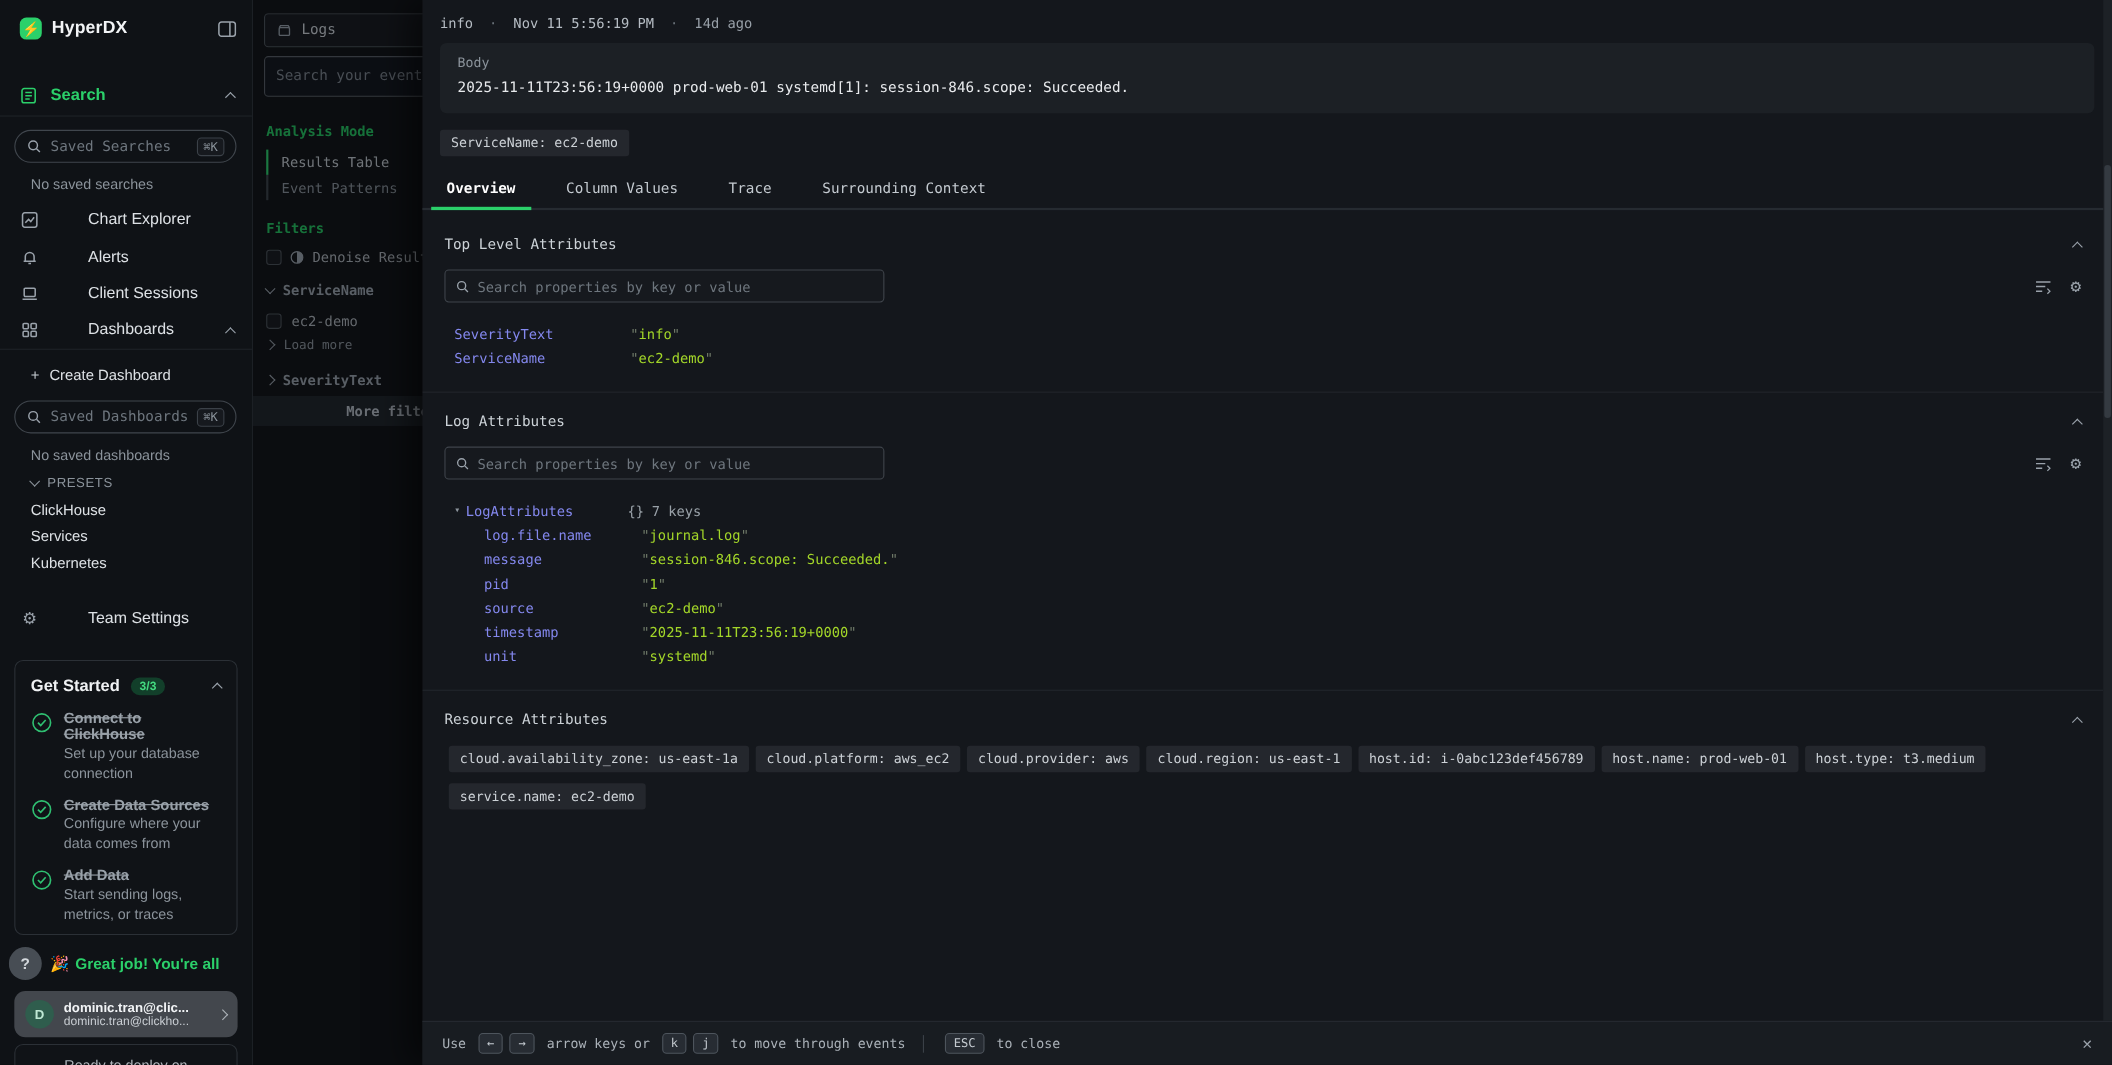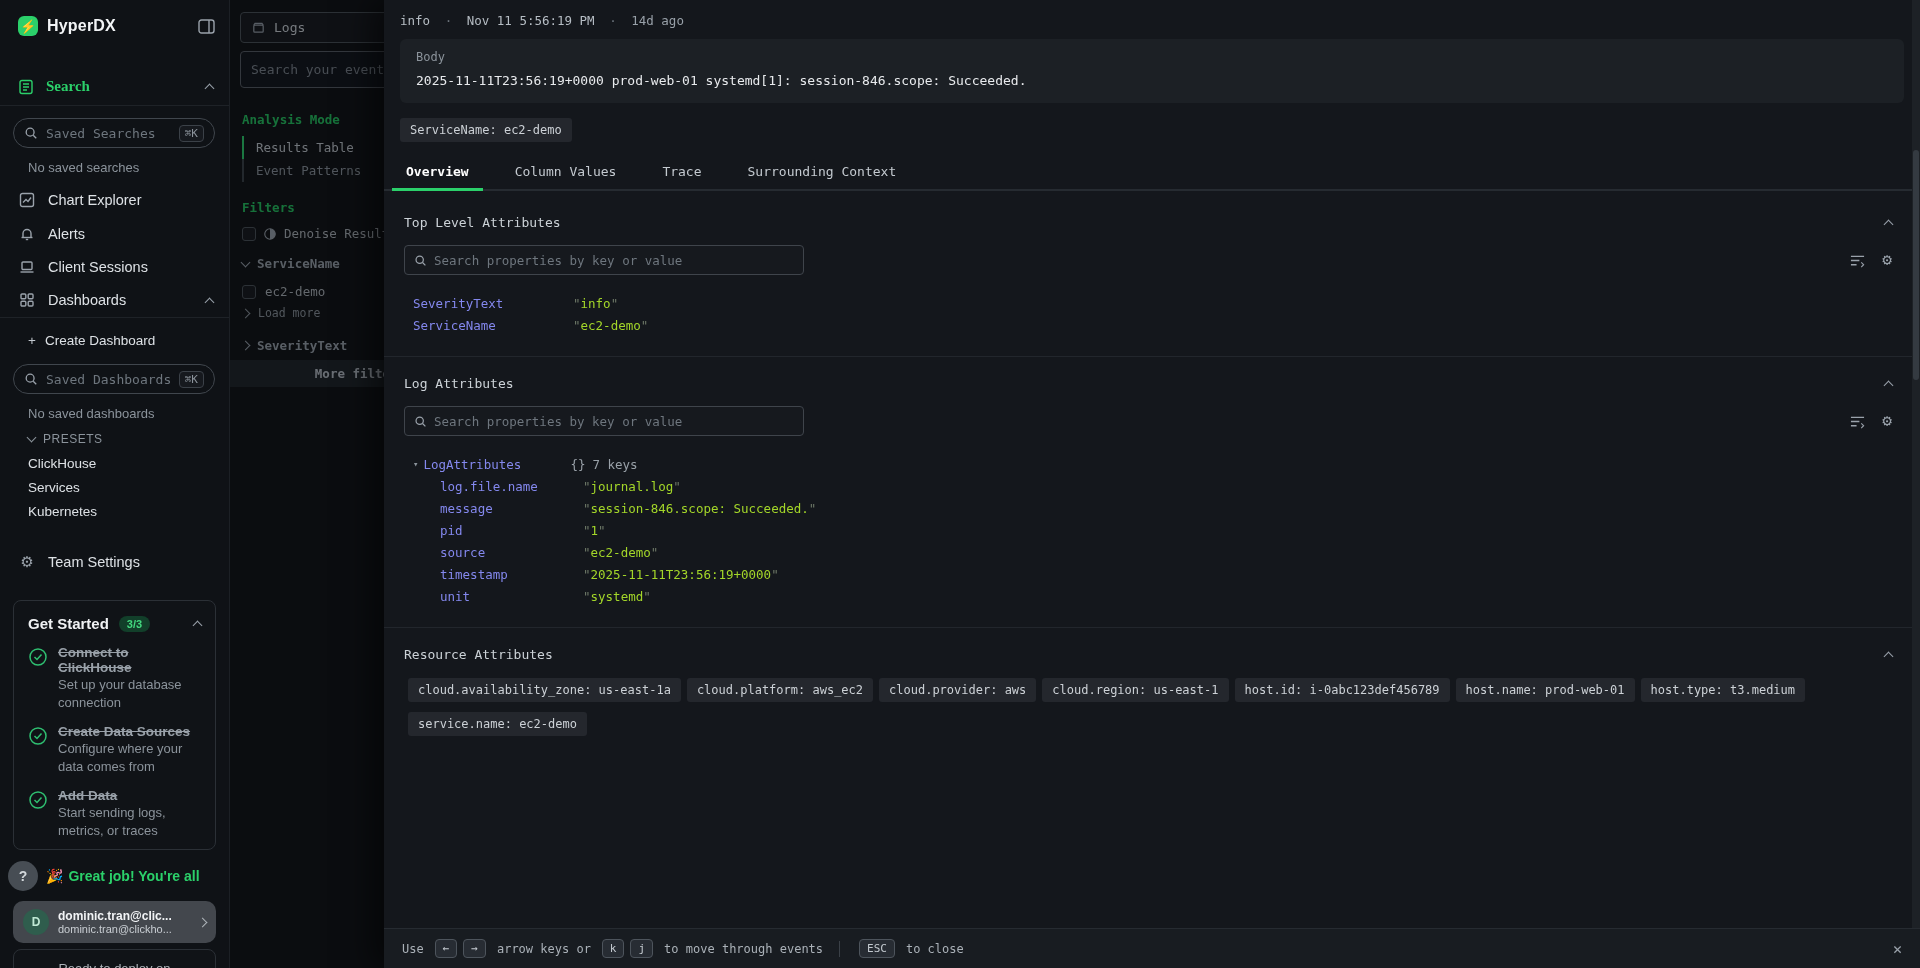--- a/index.html
+++ b/index.html
@@ -15,31 +15,31 @@
   .icon { display:inline-flex; align-items:center; justify-content:center; color:#9aa2ab; flex:none; }
   svg { display:block; }
 
   
   .sidebar { position:absolute; left:0; top:0; width:230px; height:968px; background:#0f1216; border-right:1px solid #1c2025; z-index:5; }
   .logo-row { position:absolute; top:16px; left:18px; right:14px; display:flex; align-items:center; }
   .logo-mark { width:20px; height:20px; background:#2bd06a; border-radius:6px; color:#0b0d10; font-size:13px; display:flex; align-items:center; justify-content:center; font-weight:bold; }
   .brand { color:#f2f4f6; font-weight:bold; font-size:16px; margin-left:9px; letter-spacing:.2px; }
   .panel-toggle { margin-left:auto; color:#9aa2ab; cursor:pointer; }
 
-  .search-head { position:absolute; top:78px; left:18px; right:16px; display:flex; align-items:center; color:#2bd06a; font-weight:bold; font-size:15px;font-family:Liberation Serif, serif; }
+  .search-head { position:absolute; top:78px; left:18px; right:16px; display:flex; align-items:center; color:#2bd06a; font-weight:bold; font-size:15px; }
   .search-head .icon { color:#2bd06a; margin-right:12px; }
   .search-head .chev { margin-left:auto; color:#9aa2ab; }
   .sb-divider { position:absolute; left:0; right:0; height:1px; background:#1e2227; }
 
   .pill-search { position:absolute; left:13px; right:14px; height:30px; border:1px solid #40464d; border-radius:15px; display:flex; align-items:center; padding:0 10px; color:#6e767e; background:transparent; }
   .pill-search .ph { font-size:13px; margin-left:8px; color:#6e767e; }
   .pill-search .kbd { margin-left:auto; font-size:11px; color:#8b939b; border:1px solid #3b4148; border-radius:4px; padding:1px 5px; background:#16191e; }
 
   .sb-empty { position:absolute; left:28px; font-size:13px; color:#8b939b; }
-  .sb-item { position:absolute; left:18px; right:16px; height:28px; display:flex; align-items:center; color:#dde1e5; font-size:14.5px; cursor:pointer; }
+  .sb-item { position:absolute; left:18px; right:16px; height:28px; display:flex; align-items:center; color:#dde1e5; font-size:14.5px; cursor:pointer;gap:32px; }
   .sb-item .icon { width:18px; margin-right:12px; }
   .sb-item .chev { margin-left:auto; color:#9aa2ab; }
   .sb-sub { position:absolute; left:28px; font-size:13.5px; color:#dde1e5; cursor:pointer; }
   .sb-sub.dim { color:#8b939b; font-size:12px; letter-spacing:.5px; }
   .sb-sub .chev { color:#8b939b; margin-right:8px; }
 
   .get-started { position:absolute; left:13px; right:13px; top:600px; height:250px; border:1px solid #2b3036; border-radius:8px; padding:14px 14px 0; background:#101317; }
   .gs-head { display:flex; align-items:center; }
   .gs-title { color:#f0f2f4; font-weight:bold; font-size:15px; }
   .gs-badge { margin-left:10px; background:#123f2a; color:#43d97f; font-size:11px; font-weight:bold; border-radius:9px; padding:2px 8px; }

